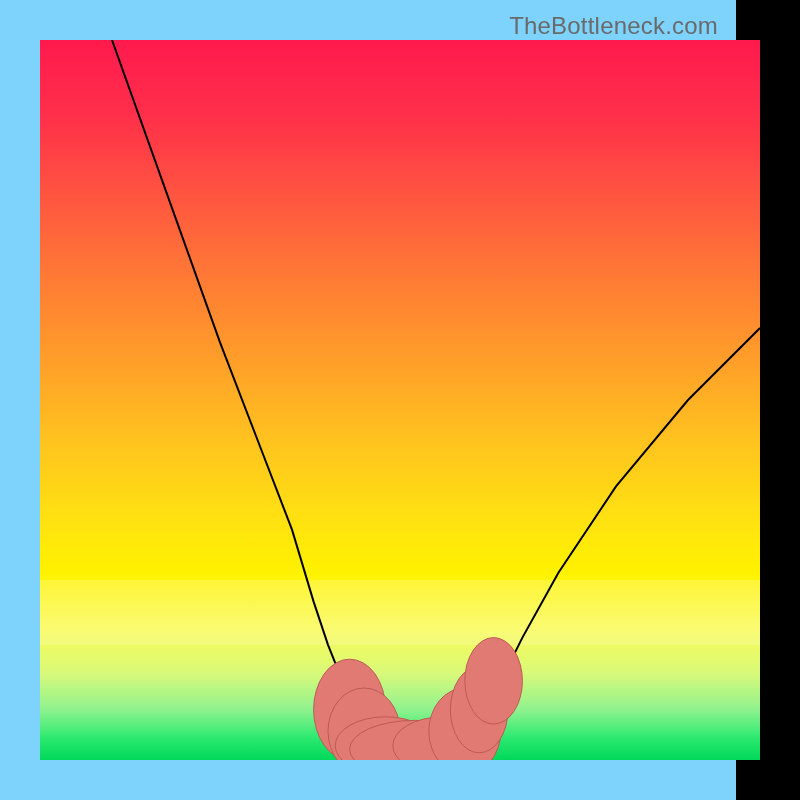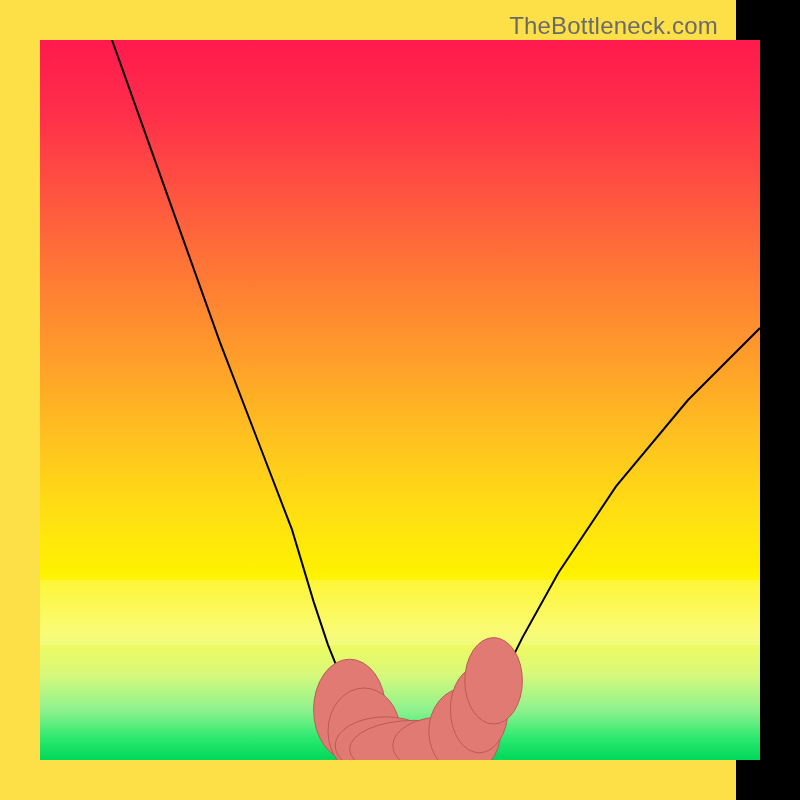--- a/index.html
+++ b/index.html
@@ -8,21 +8,21 @@
     width: 800px;
     height: 800px;
     overflow: hidden;
     background: #000;
     font-family: Arial, Helvetica, sans-serif;
   }
   .frame {
     position: relative;
     width: 736px;
     height: 800px;
-    background: #fde047;
+    background: #7dd3fc;
   }
   .plot-area {
     position: absolute;
     left: 40px;
     top: 40px;
     width: 720px;
     height: 720px;
     background: linear-gradient(to bottom,
       #ff1a4d 0%,
       #ff2e4a 10%,

